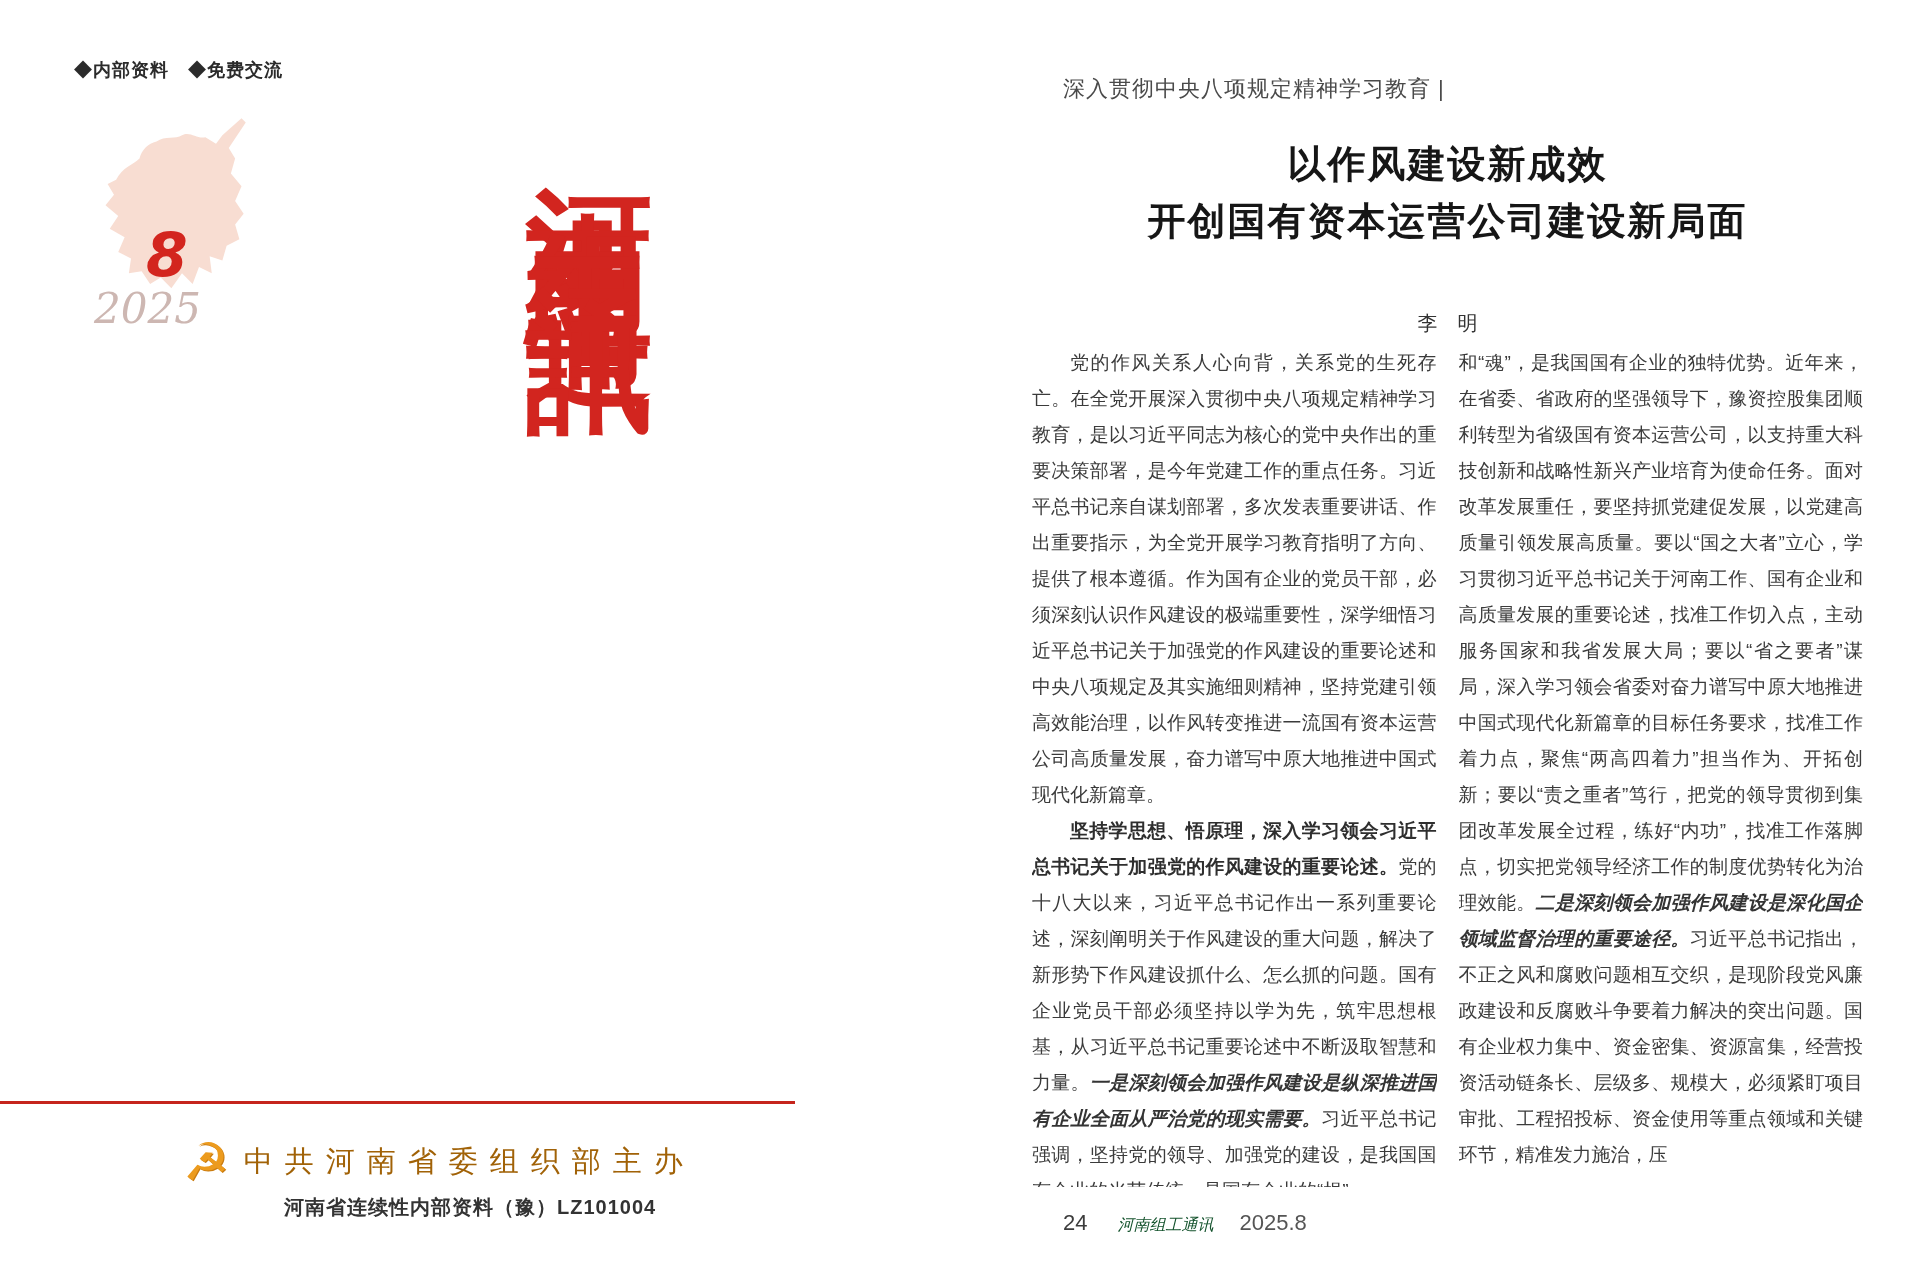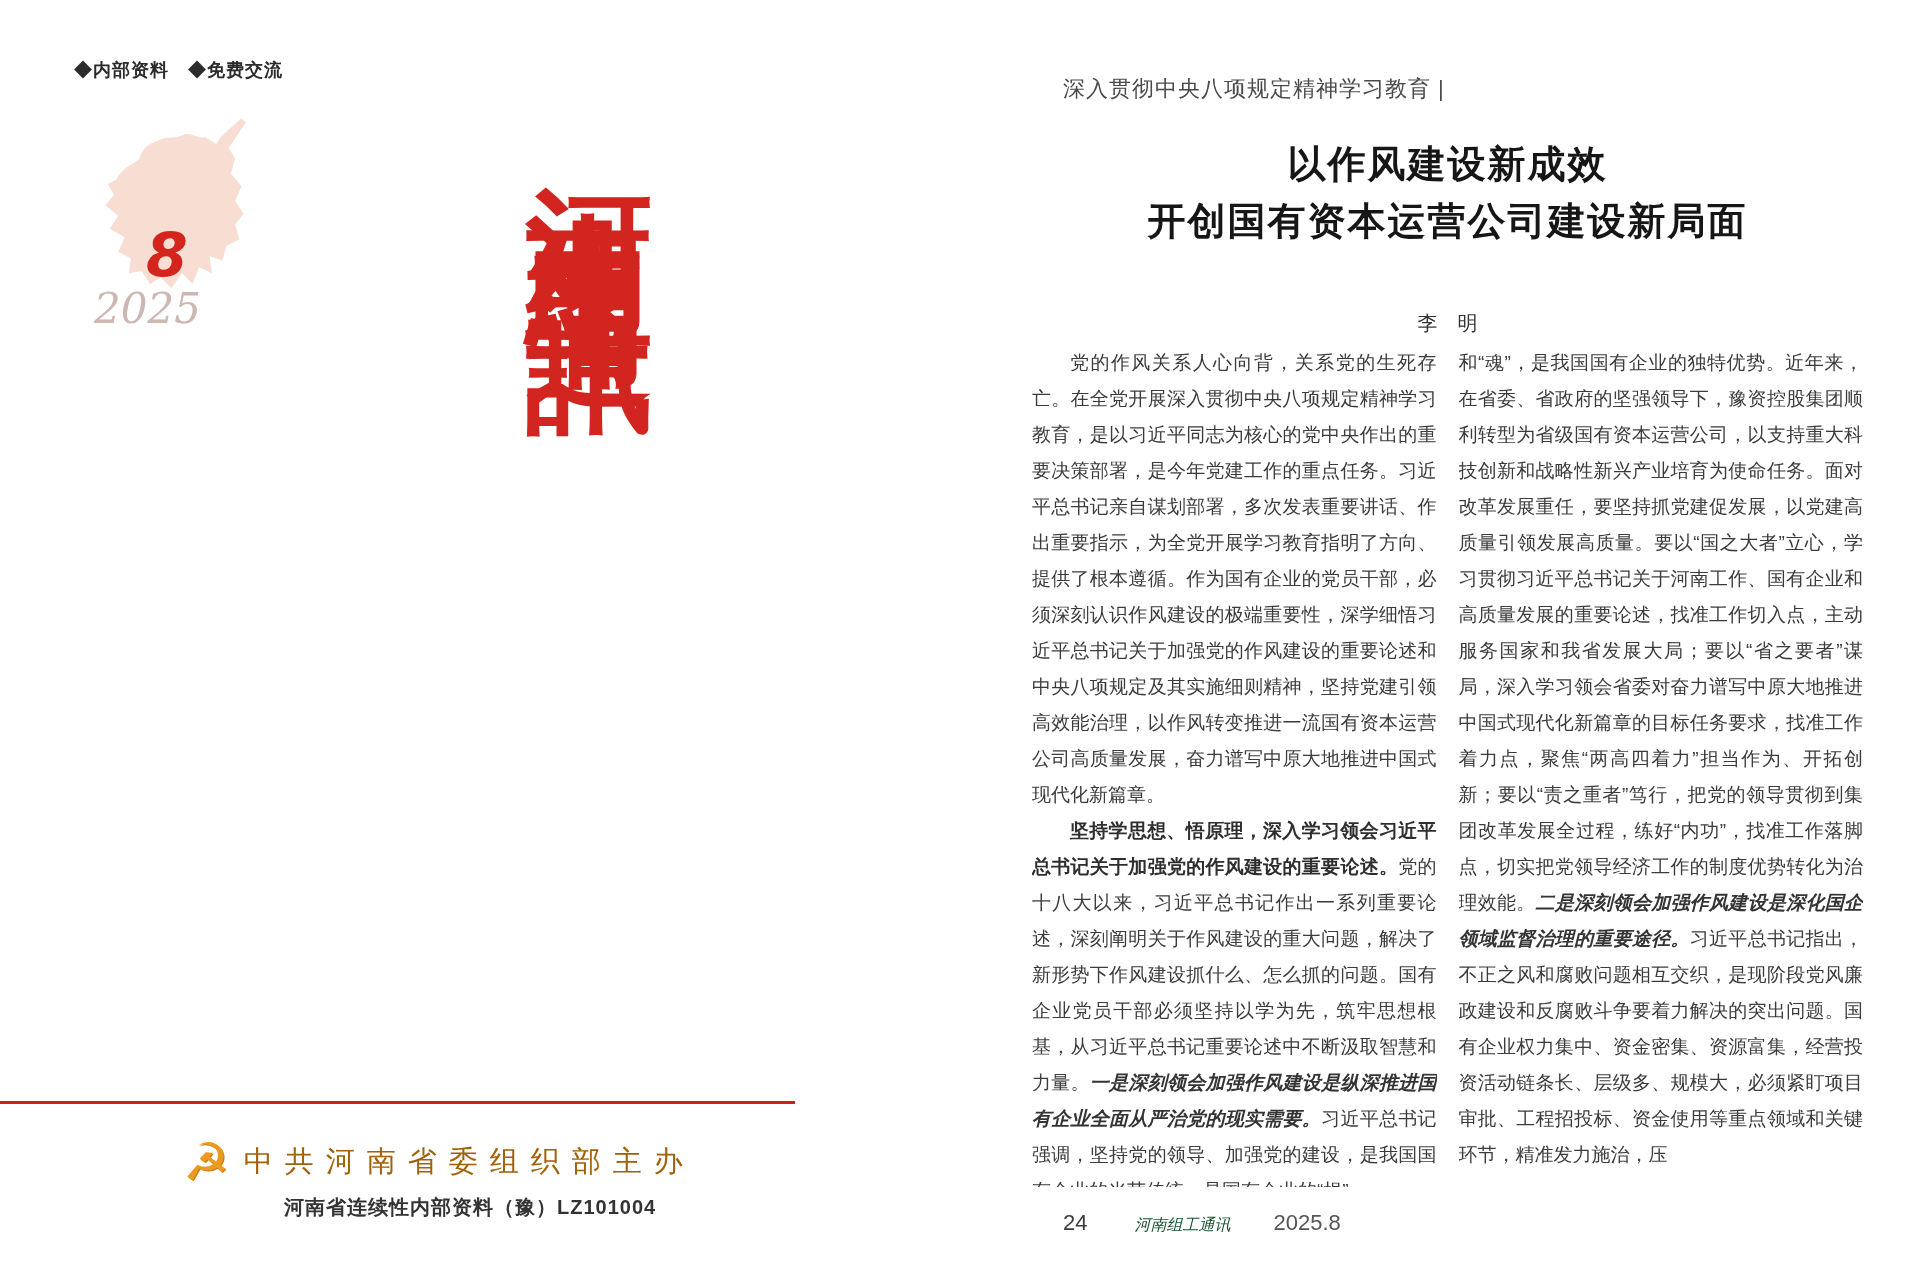--- a/index.html
+++ b/index.html
@@ -22,21 +22,21 @@
   
   .eyebrow { position:absolute; left:1063px; top:74px; font-size:22px; color:#4a4a4a; letter-spacing:1px; }
   .article-title { position:absolute; left:1032px; top:136px; width:831px; text-align:center; font-size:38px; line-height:57px; font-weight:800; color:#161616; letter-spacing:2px; font-family:"Liberation Sans", sans-serif; }
   .author { position:absolute; left:1032px; top:274px; width:831px; text-align:center; font-size:20px; color:#333;margin-top:36px; }
   .columns { position:absolute; left:1032px; top:345px; width:831px; height:842px; display:flex; gap:22px; overflow:hidden; }
   .col { width:405px; height:842px; overflow:hidden; font-size:19px; line-height:36px; color:#3b3b3b; text-align:justify; }
   .col p { text-indent:2em; }
   .col p.noindent { text-indent:0; }
   .seg-lead { font-weight:bold; color:#2e2e2e; }
   .seg-kai { font-weight:600; font-style:italic; color:#343434; }
-  .page-footer { position:absolute; left:1063px; top:1210px; display:flex; align-items:baseline; color:#555;gap:17px; }
+  .page-footer { position:absolute; left:1063px; top:1210px; display:flex; align-items:baseline; color:#555; }
   .pageno { font-size:22px; color:#3c3c3c; }
   .journal { font-size:16px; margin-left:30px; color:#14532d;font-style:italic; }
   .issue-ref { font-size:22px; margin-left:26px; color:#555; }
 </style>
 </head>
 <body>
 
 <div class="spread">
 
   <section>

